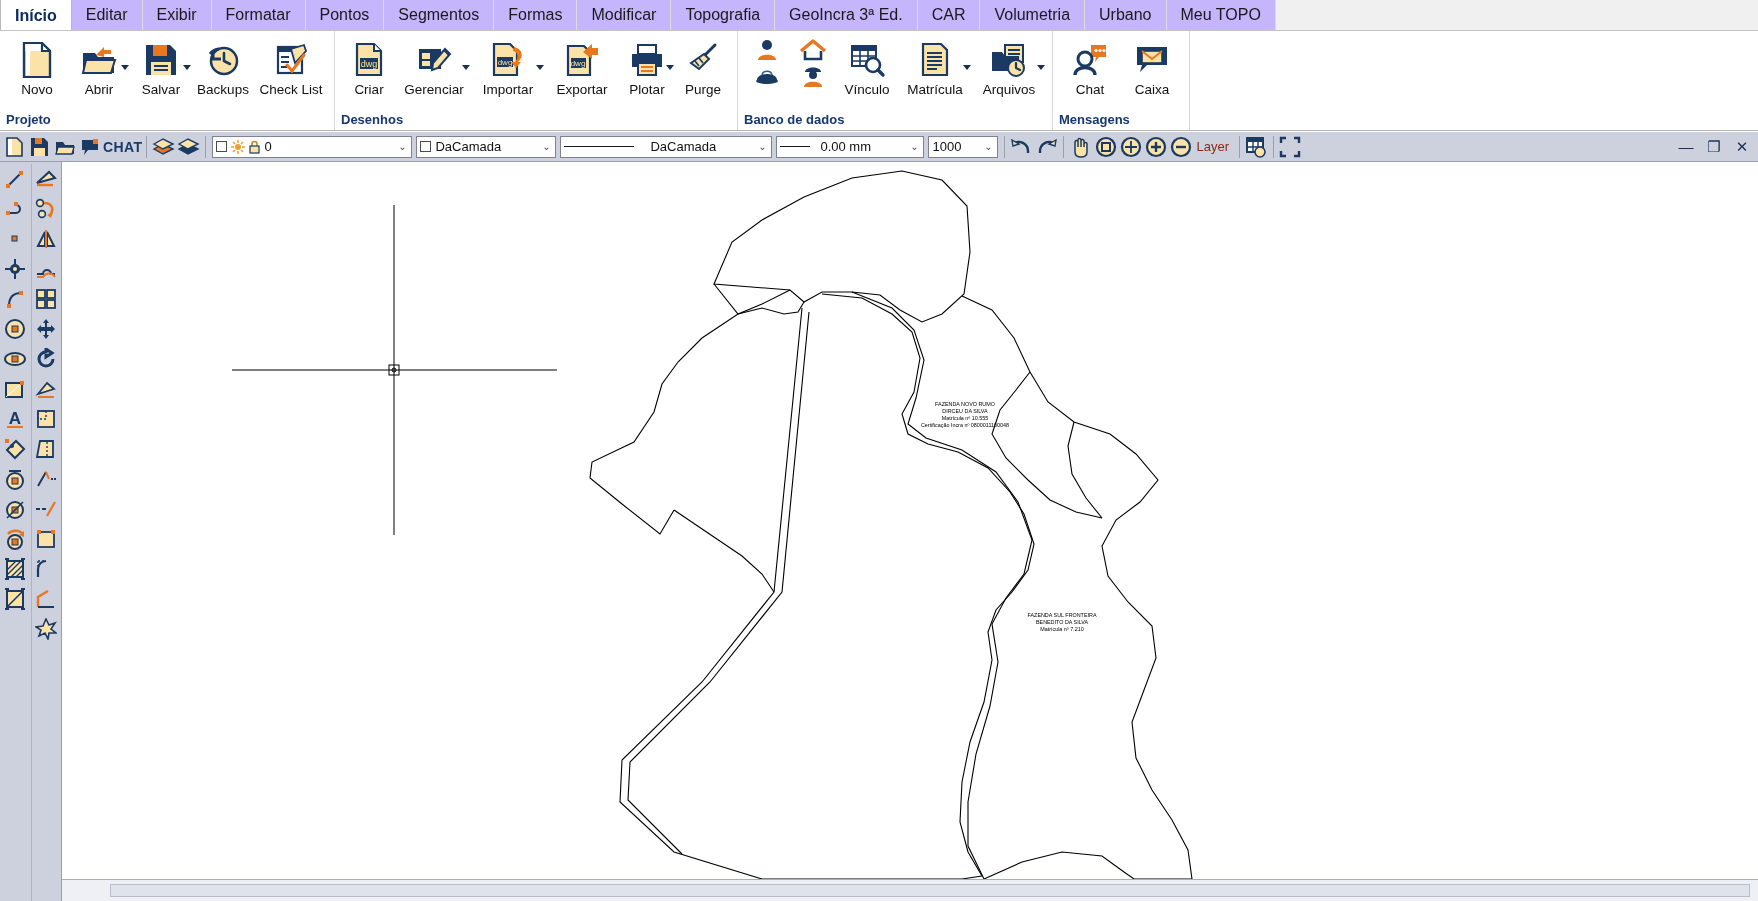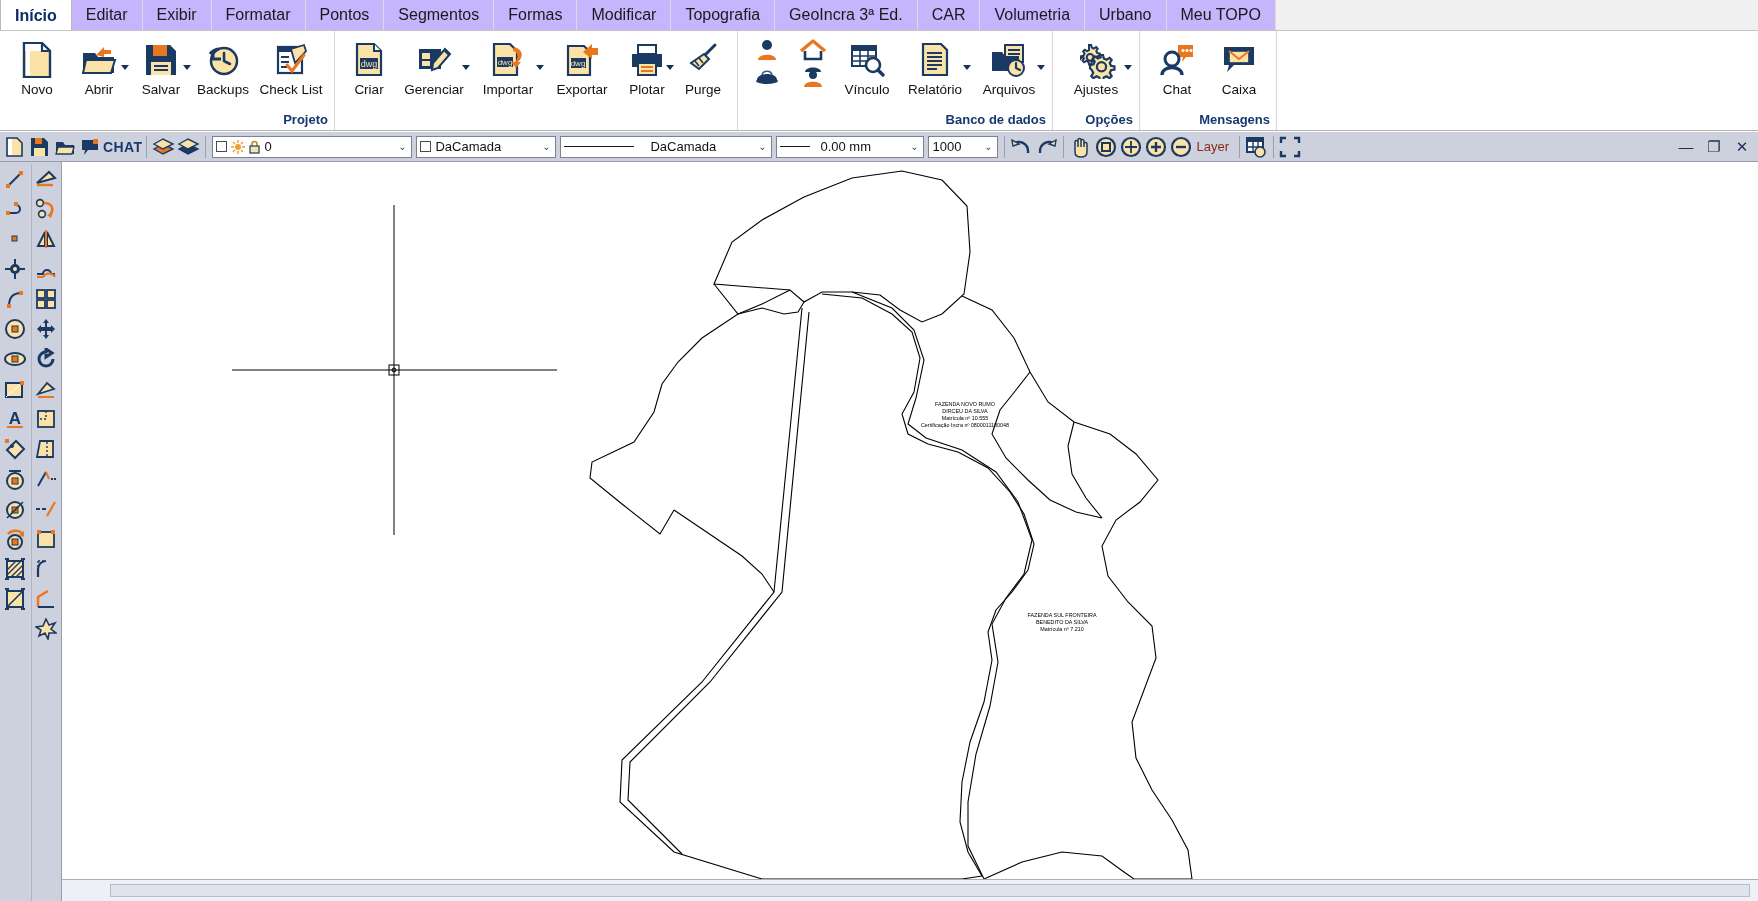--- a/index.html
+++ b/index.html
@@ -47,21 +47,21 @@
   .ribbon-group {
     position: relative;
     display: flex; flex-direction: column;
     justify-content: space-between;
     padding: 4px 6px 1px 6px;
     border-right: 1px solid #d7d7d7;
   }
   .ribbon-group.nosep { border-right: none; }
   .rg-items { display: flex; align-items: flex-start; height: 74px; }
   .rg-label {
-    text-align: right; font-size: 13px; color: #16386e;
+    text-align: left; font-size: 13px; color: #16386e;
     font-weight: bold; height: 17px; line-height: 15px;
   }
   .rib-btn {
     width: 62px; display: flex; flex-direction: column; align-items: center;
     padding-top: 5px; cursor: default; position: relative;
   }
   .rib-btn.w74 { width: 74px; }
   .rib-btn.w56 { width: 56px; }
   .rib-ico { height: 40px; display: flex; align-items: center; justify-content: center; }
   .rib-txt { font-size: 13.5px; color: #111; margin-top: 2px; white-space: nowrap; }
@@ -302,20 +302,21 @@
           <div class="rib-ico">
             <svg width="36" height="38" viewBox="0 0 36 38">
               <path d="M30 4 L18 16" stroke="#1b3a63" stroke-width="3" stroke-linecap="round"></path>
               <path d="M19 13 L24 18 L14 28 L6 22 Z" fill="#fbe2a6" stroke="#1b3a63" stroke-width="2"></path>
               <path d="M10 20 L14 25 M14 17 L18 22" stroke="#1b3a63" stroke-width="1.6"></path>
             </svg>
           </div>
           <div class="rib-txt">Purge</div>
         </div>
       </div>
+      <div class="rg-label">Desenhos</div>
     </div>
 
     <div class="ribbon-group">
       <div class="rg-items">
         <div class="stack2">
           <span>
             <svg width="26" height="24" viewBox="0 0 26 24">
               <circle cx="13" cy="7" r="5" fill="#1b3a63"></circle>
               <path d="M4 22 C4 15 22 15 22 22 Z" fill="#e8771f"></path>
             </svg>
@@ -357,62 +358,41 @@
           <div class="rib-txt">Vínculo</div>
         </div>
 
         <div class="rib-btn w74">
           <div class="rib-ico">
             <svg width="34" height="38" viewBox="0 0 34 38">
               <path d="M5 3 H23 L29 9 V34 H5 Z" fill="#fbe2a6" stroke="#1b3a63" stroke-width="2.2"></path>
               <path d="M9 12 H24 M9 16 H24 M9 20 H24 M9 24 H24 M9 28 H19" stroke="#1b3a63" stroke-width="2"></path>
             </svg>
           </div>
-          <div class="rib-txt">Relatório</div>
+          <div class="rib-txt">Matrícula</div>
           <div class="caret"></div>
         </div>
 
         <div class="rib-btn w74">
           <div class="rib-ico">
             <svg width="38" height="38" viewBox="0 0 38 38">
               <rect x="15" y="4" width="18" height="17" fill="#fbe2a6" stroke="#1b3a63" stroke-width="2"></rect>
               <path d="M18 9 H30 M18 13 H30 M18 17 H27" stroke="#1b3a63" stroke-width="1.8"></path>
               <path d="M2 11 H12 L15 15 H29 V30 H2 Z" fill="#1b3a63"></path>
               <circle cx="26" cy="27" r="8" fill="#fbe2a6" stroke="#1b3a63" stroke-width="2"></circle>
               <path d="M26 27 L26 22 M26 27 L30 29" stroke="#1b3a63" stroke-width="2.2" stroke-linecap="round"></path>
             </svg>
           </div>
           <div class="rib-txt">Arquivos</div>
           <div class="caret"></div>
         </div>
       </div>
       <div class="rg-label">Banco de dados</div>
     </div>
 
-    <div class="ribbon-group">
-      <div class="rg-items">
-        <div class="rib-btn w74">
-          <div class="rib-ico">
-            <svg width="40" height="38" viewBox="0 0 40 38">
-              <g fill="#fbe2a6" stroke="#1b3a63" stroke-width="2">
-                <path d="M13 4 l2.2 0 .6 2.6 2 .9 2.3-1.4 1.6 1.6-1.4 2.3.9 2 2.6.6 0 2.2-2.6.6-.9 2 1.4 2.3-1.6 1.6-2.3-1.4-2 .9-.6 2.6-2.2 0-.6-2.6-2-.9-2.3 1.4-1.6-1.6 1.4-2.3-.9-2L5 17.4l0-2.2 2.6-.6.9-2L7.1 10.3l1.6-1.6 2.3 1.4 2-.9z"></path>
-                <circle cx="14.1" cy="16.3" r="3.4"></circle>
-              </g>
-              <g fill="#fbe2a6" stroke="#1b3a63" stroke-width="2.2">
-                <path d="M24 14 l3 0 .8 3.5 2.7 1.2 3.1-1.9 2.1 2.1-1.9 3.1 1.2 2.7 3.5.8 0 3-3.5.8-1.2 2.7 1.9 3.1-2.1 2.1-3.1-1.9-2.7 1.2-.8 3.5-3 0-.8-3.5-2.7-1.2-3.1 1.9-2.1-2.1 1.9-3.1-1.2-2.7L14 27.2l0-3 3.5-.8 1.2-2.7-1.9-3.1 2.1-2.1 3.1 1.9 2.7-1.2z"></path>
-                <circle cx="25.5" cy="25.7" r="4.6"></circle>
-              </g>
-            </svg>
-          </div>
-          <div class="rib-txt">Ajustes</div>
-          <div class="caret"></div>
-        </div>
-      </div>
-      <div class="rg-label">Opções</div>
-    </div>
 
     <div class="ribbon-group">
       <div class="rg-items">
         <div class="rib-btn w62">
           <div class="rib-ico">
             <svg width="38" height="38" viewBox="0 0 38 38">
               <path d="M20 4 H35 V16 H28 L24 21 L25 16 H20 Z" fill="#e8771f"></path>
               <circle cx="25" cy="9.5" r="1.6" fill="#ffffff"></circle>
               <circle cx="29" cy="9.5" r="1.6" fill="#ffffff"></circle>
               <circle cx="33" cy="9.5" r="1.6" fill="#ffffff"></circle>

